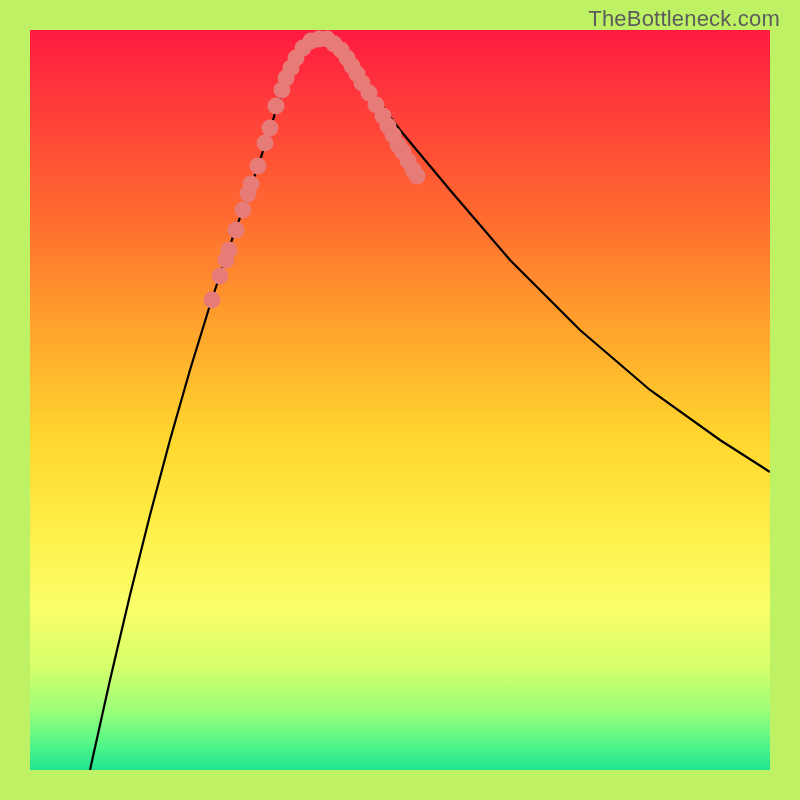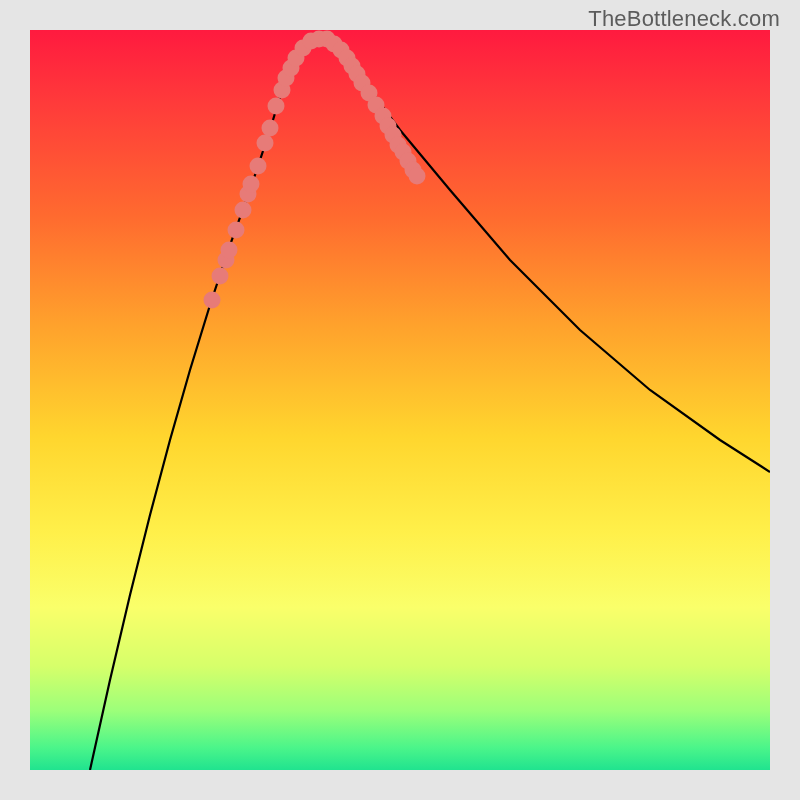--- a/index.html
+++ b/index.html
@@ -9,21 +9,21 @@
     height: 800px;
     background: #000;
     overflow: hidden;
   }
   .frame {
     position: absolute;
     left: 0;
     top: 0;
     width: 800px;
     height: 800px;
-    background: #e5e5e5;
+    background: #bef264;
   }
   .plot {
     position: absolute;
     left: 30px;
     top: 30px;
     width: 740px;
     height: 740px;
     background: linear-gradient(to bottom,
       #ff1a3f 0%,
       #ff3b3a 10%,

